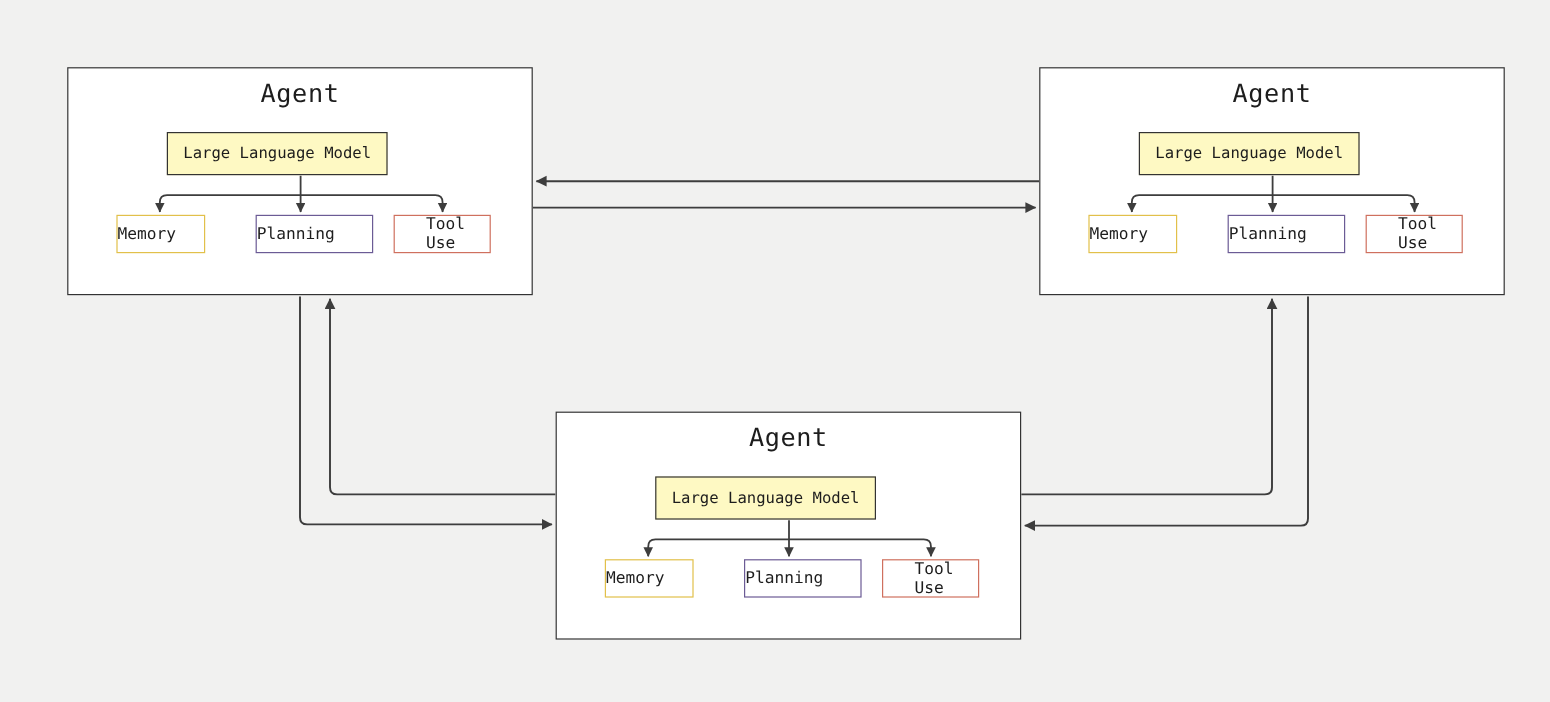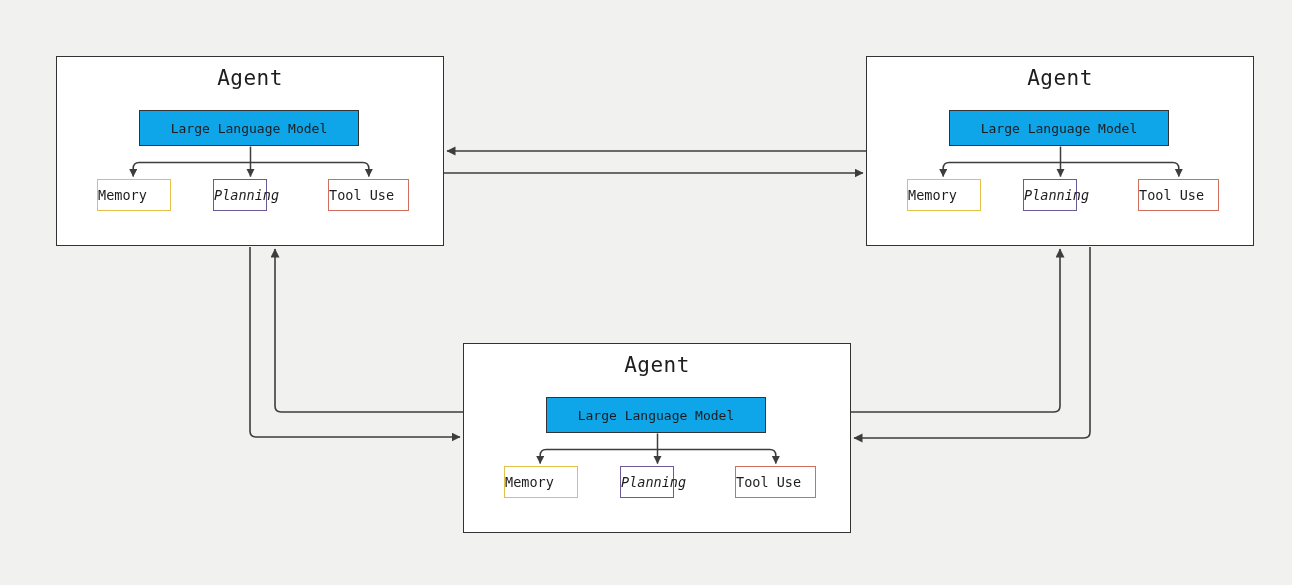--- a/index.html
+++ b/index.html
@@ -42,25 +42,25 @@
     width: 100%;
     text-align: center;
     font-size: 21px;
     font-weight: 500;
     letter-spacing: 0.5px;
   }
   .llm-box {
     position: absolute;
     left: 82px;
     top: 53px;
-    width: 220px;
+    width: 184px;
     height: 36px;
     border: 1.5px solid #333333;
     box-sizing: border-box;
-    background: #0ea5e9;
+    background: #fef9c3;
     display: flex;
     align-items: center;
     justify-content: center;
     font-size: 13px;
   }
   .tree {
     position: absolute;
     left: 0;
     top: 0;
     width: 100%;
@@ -74,22 +74,22 @@
     border: 1.5px solid #888888;
     box-sizing: border-box;
     background: #ffffff;
     display: flex;
     align-items: center;
     justify-content: flex-start;
     font-size: 13.5px;
     z-index: 2;
   }
   .comp.c0 { left: 40px;  width: 74px; }
-  .comp.c1 { left: 156px; width: 54px; font-style: italic; }
-  .comp.c2 { left: 271px; width: 81px; }
+  .comp.c1 { left: 156px; width: 98px; }
+  .comp.c2 { left: 271px; width: 81px; padding-left: 26px; }
 </style>
 </head>
 <body>
 
 <div class="canvas">
 
   <svg class="edges" viewBox="0 0 1292 585" xmlns="http://www.w3.org/2000/svg">
     <defs>
       <marker id="ahMain" markerUnits="userSpaceOnUse" markerWidth="10" markerHeight="10" refX="8.5" refY="4.5" orient="auto">
         <path d="M0,0 L9,4.5 L0,9 Z" fill="#3d3d3d"></path>

